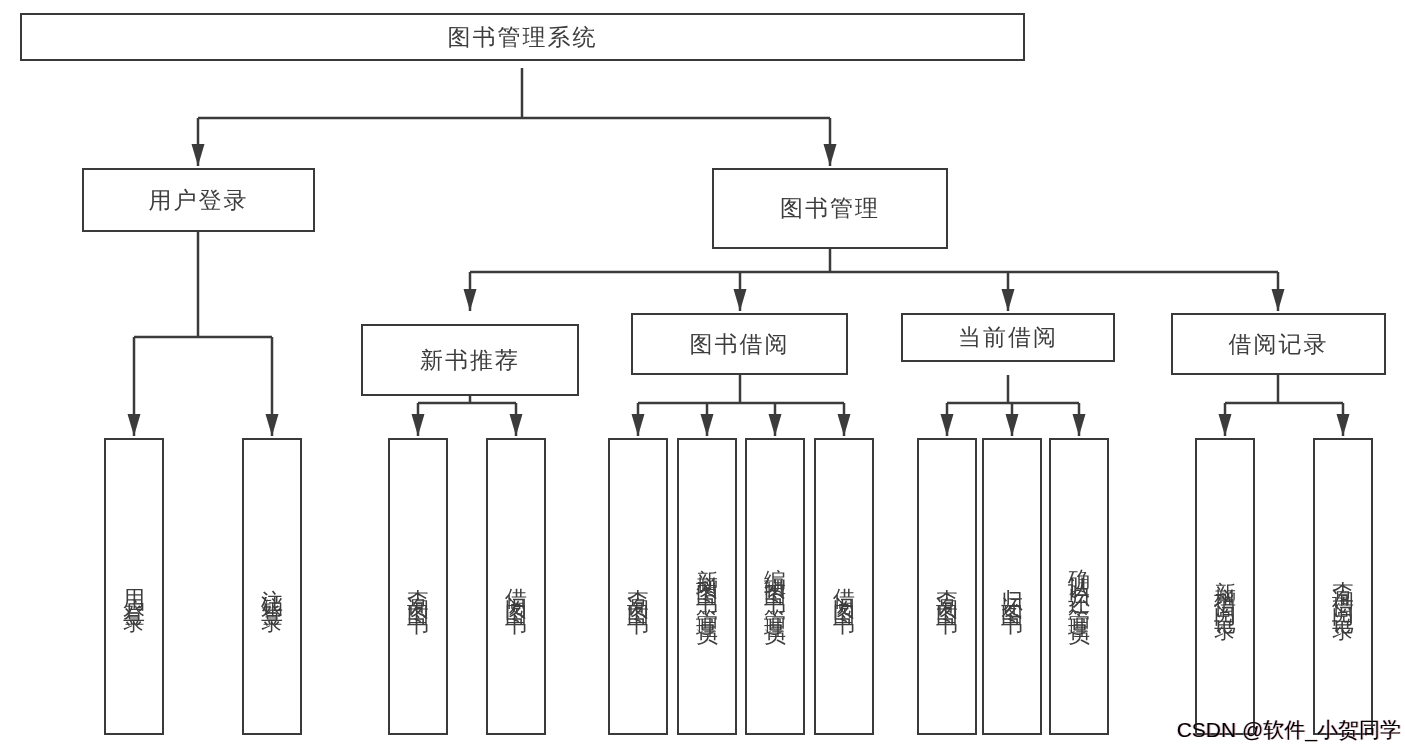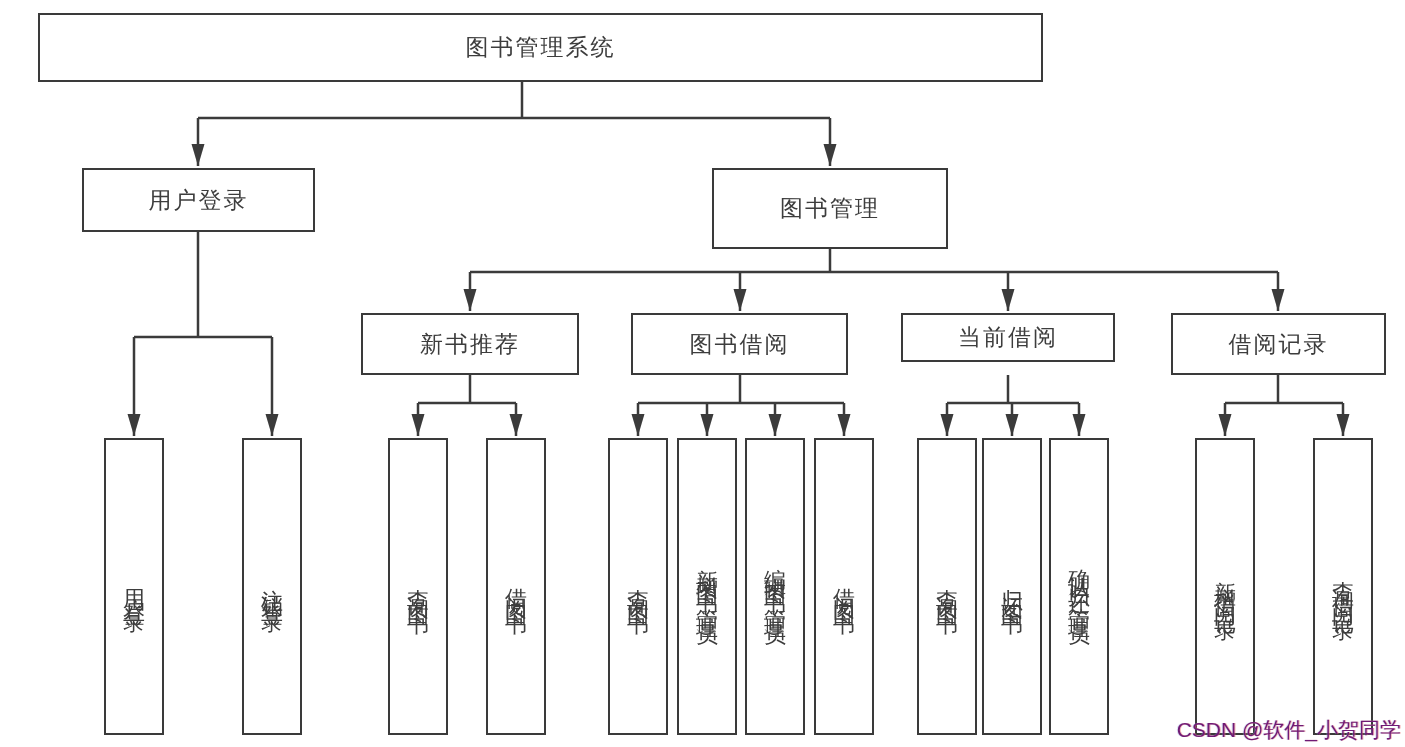--- a/index.html
+++ b/index.html
@@ -39,26 +39,26 @@
   }
   .leaf-label {
     writing-mode: vertical-rl;
     text-orientation: mixed;
     font-size: 22px;
     letter-spacing: 8px;
     line-height: 1;
     white-space: nowrap;
   }
   
-  .n-root   { left: 20px;  top: 13px;  width: 1005px; height: 69px; margin-left: 18px; }
+  .n-root   { left: 20px;  top: 13px;  width: 1005px; height: 48px; }
   
   .n-login  { left: 82px;  top: 168px; width: 233px;  height: 64px; }
   .n-mgmt   { left: 712px; top: 168px; width: 236px;  height: 81px; }
   
-  .n-rec    { left: 361px;  top: 313px; width: 218px; height: 62px; }
+  .n-rec    { left: 361px;  top: 324px; width: 218px; height: 72px; }
   .n-borrow { left: 631px;  top: 313px; width: 217px; height: 62px; }
   .n-cur    { left: 901px;  top: 313px; width: 214px; height: 49px; }
   .n-record { left: 1171px; top: 313px; width: 215px; height: 62px; }
   
   .leaf { top: 438px; height: 297px; width: 60px; }
   .lf-0  { left: 104px;  }
   .lf-1  { left: 242px;  }
   .lf-2  { left: 388px;  }
   .lf-3  { left: 486px;  }
   .lf-4  { left: 608px;  }
@@ -69,21 +69,21 @@
   .lf-9  { left: 982px;  }
   .lf-10 { left: 1049px; }
   .lf-11 { left: 1195px; }
   .lf-12 { left: 1313px; }
   #watermark {
     position: absolute;
     right: 4px;
     bottom: 3px;
     z-index: 2;
     font-size: 21px;
-    color: #701a75;
+    color: #000000;
     text-shadow: 1px 0 0 rgba(235,130,130,0.55), -1px 0 0 rgba(150,170,220,0.35);
     white-space: nowrap;
     text-align: right;
   }
 </style>
 </head>
 <body>
 
 <div id="canvas">
 

